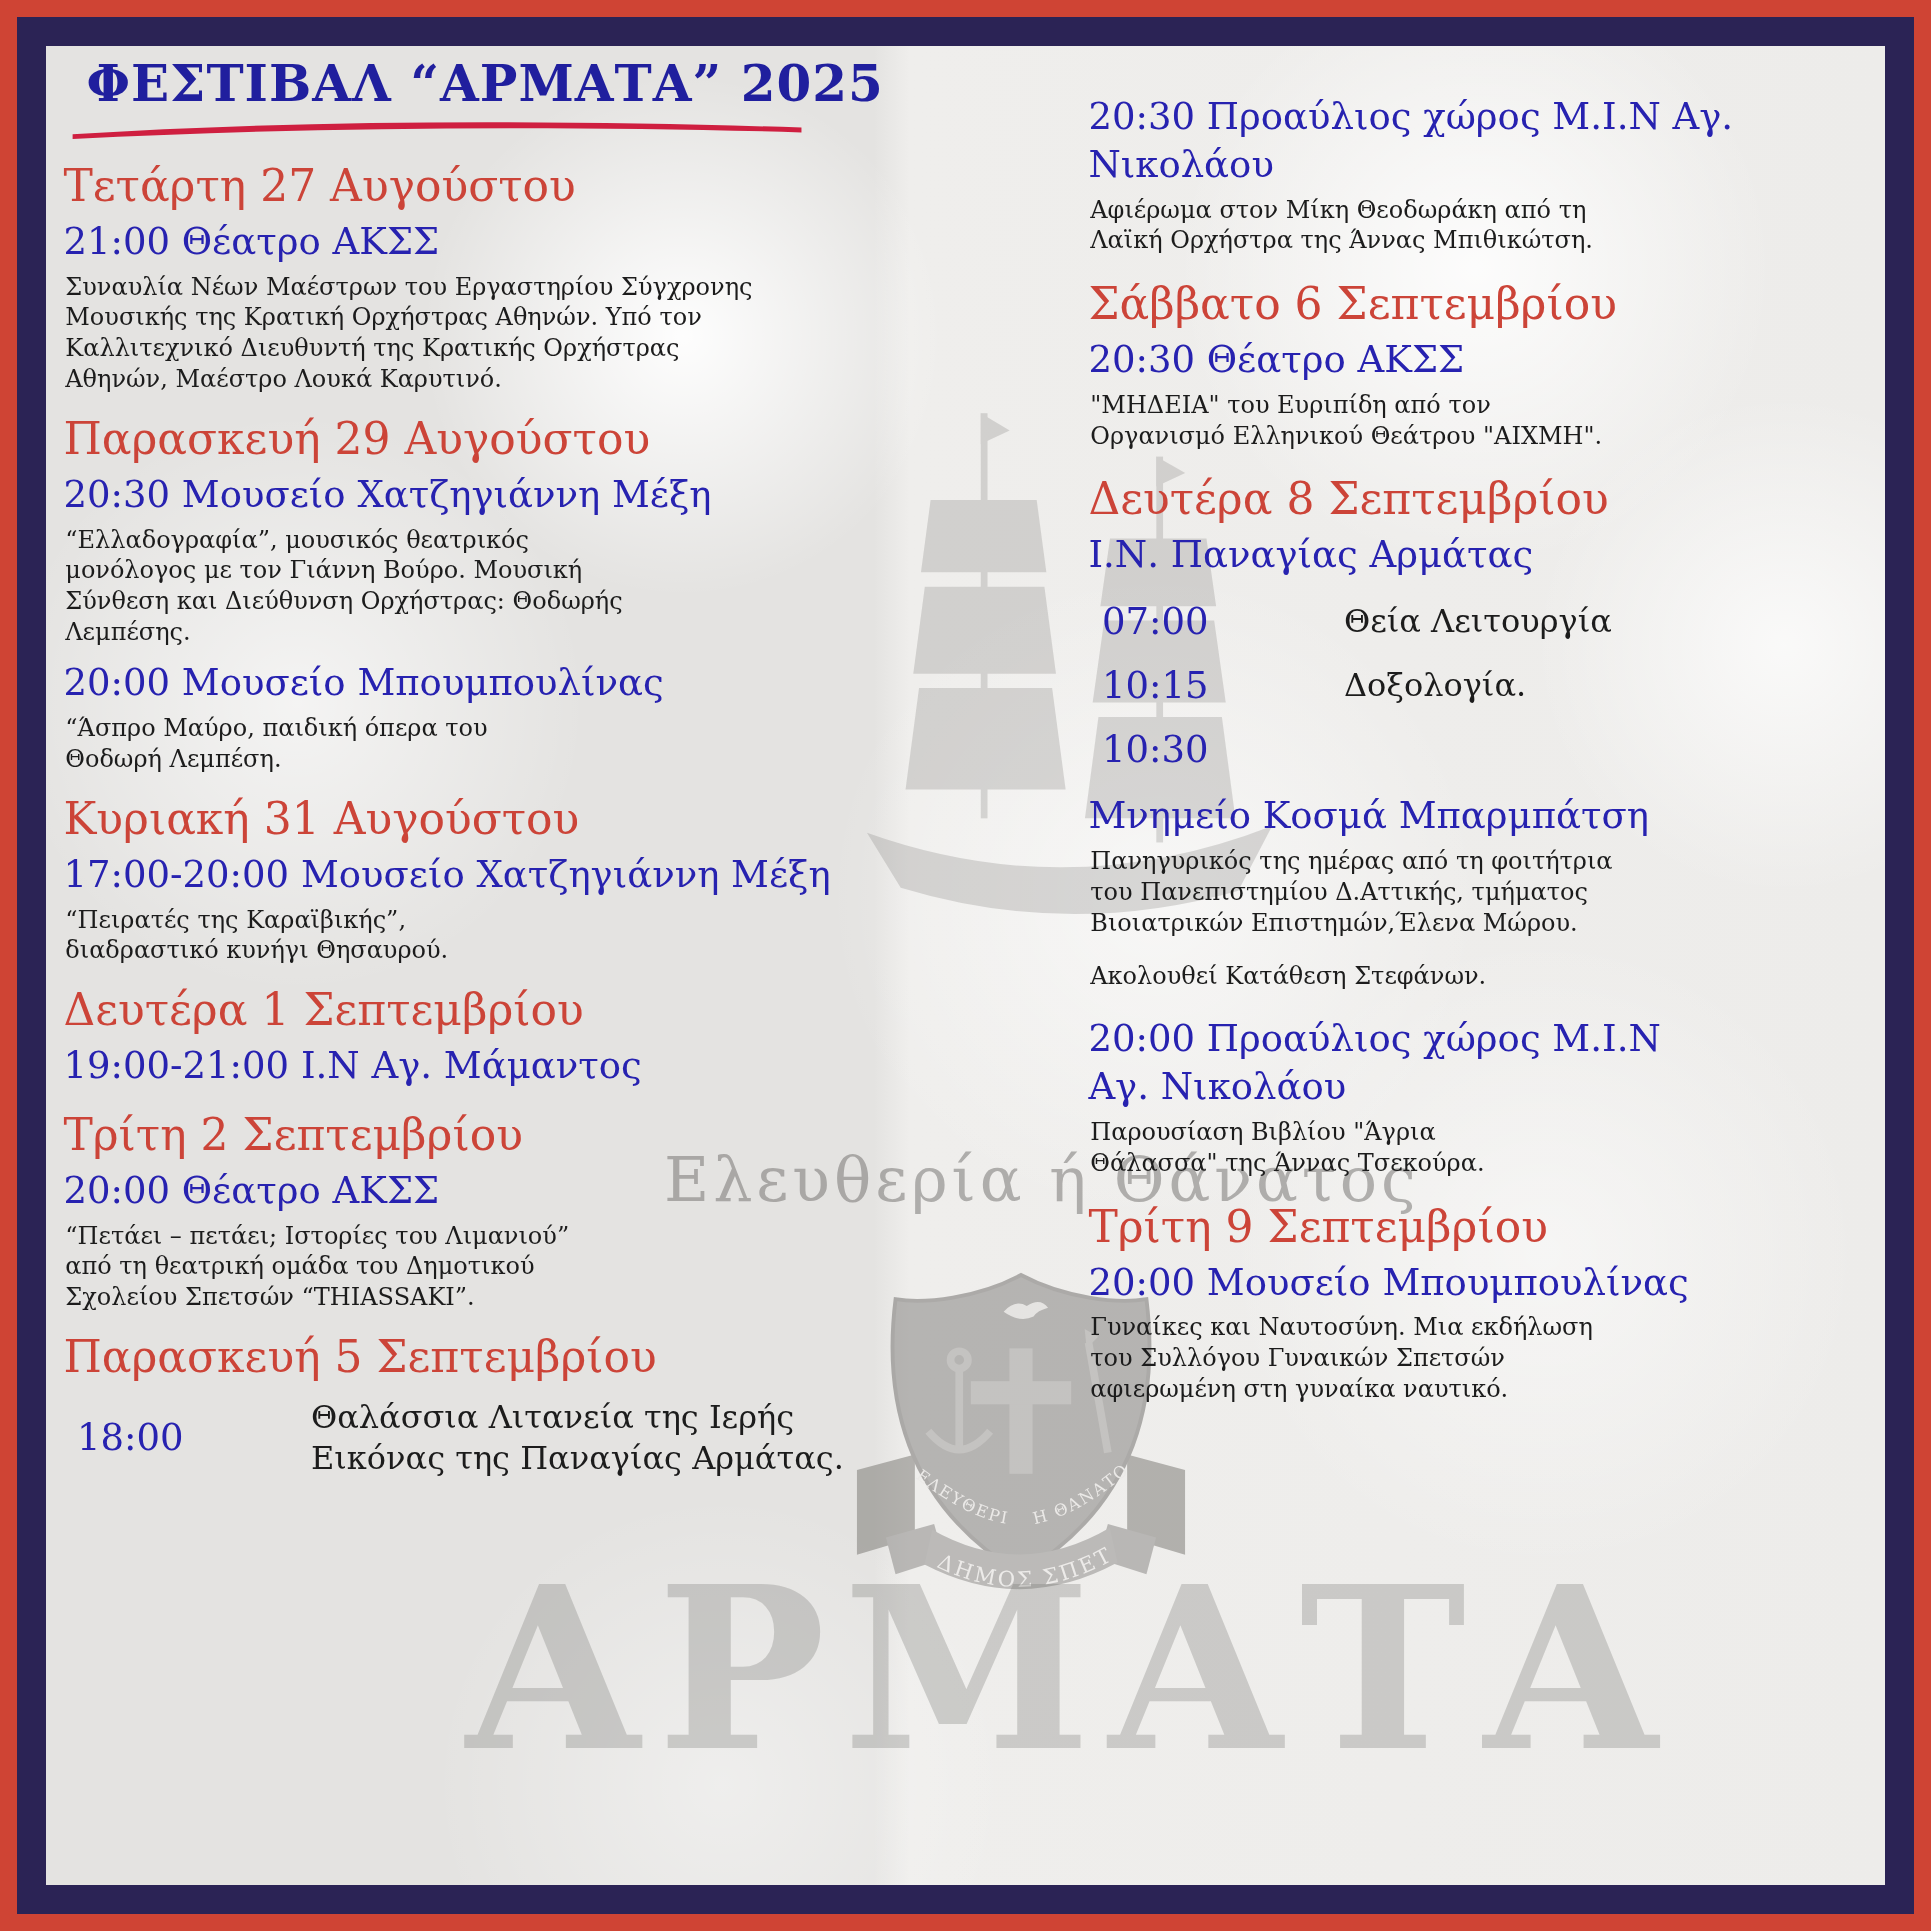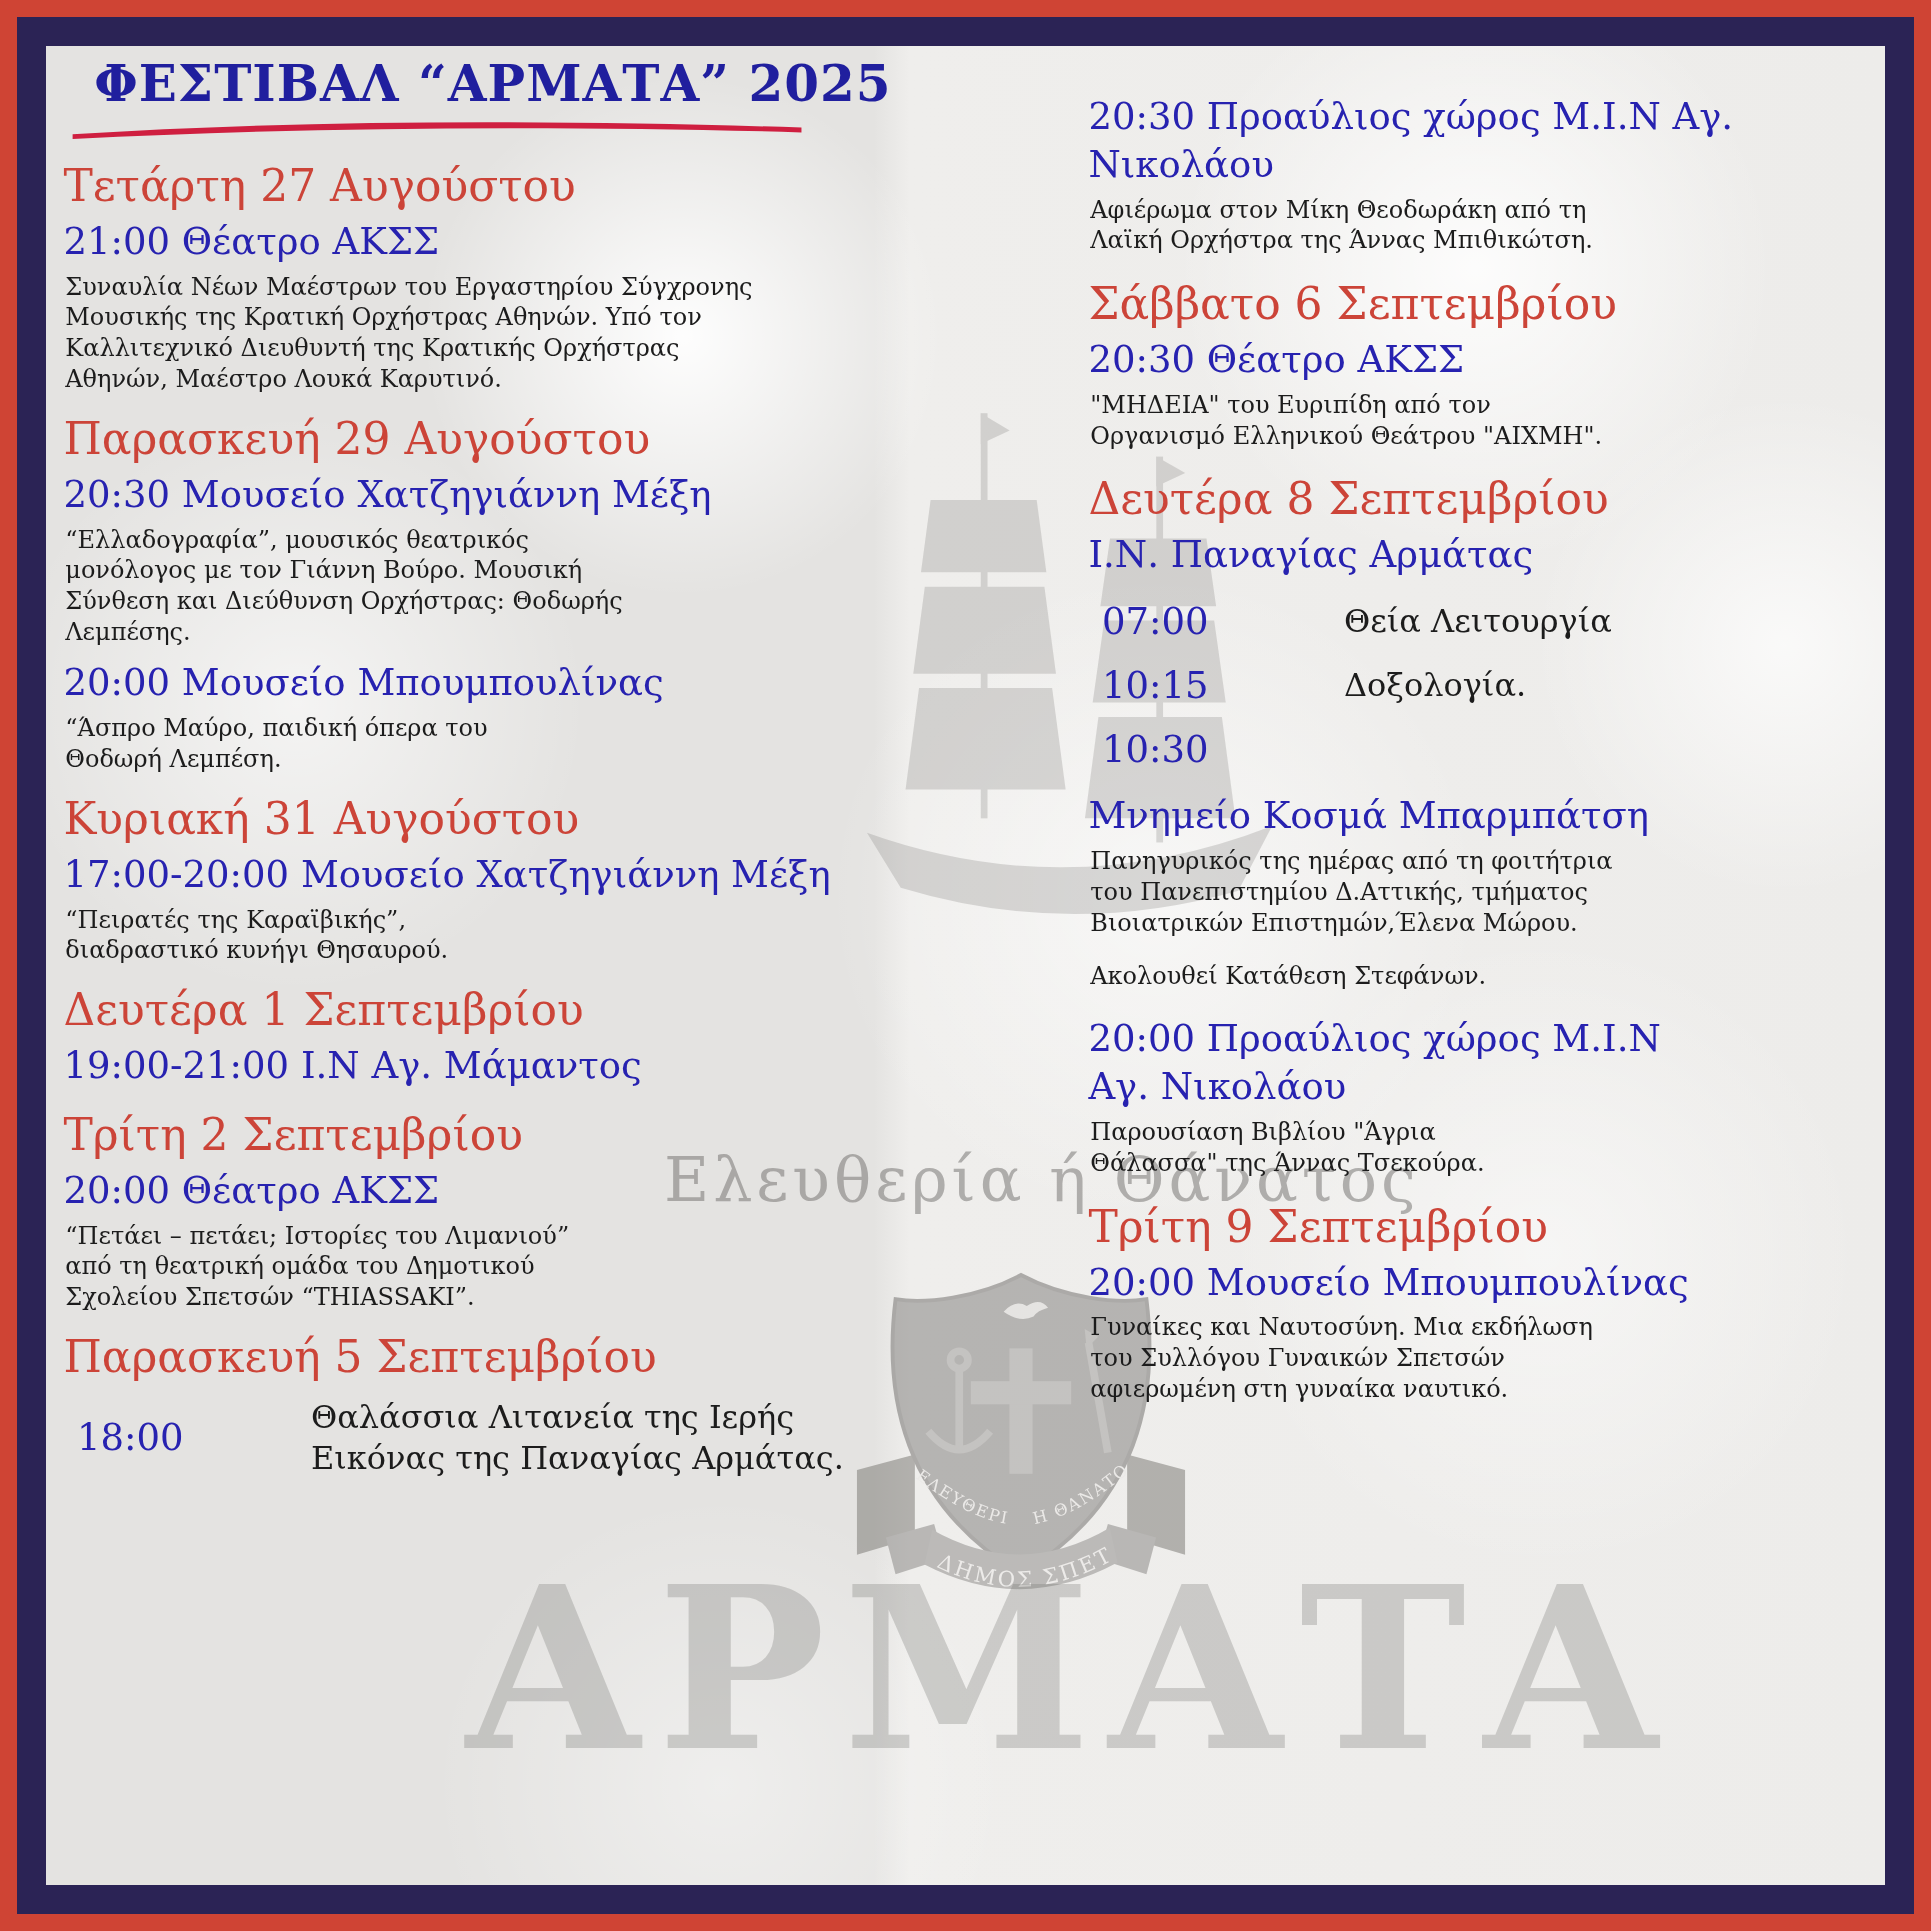--- a/index.html
+++ b/index.html
@@ -32,21 +32,21 @@
   }
   .ship{left:792px;top:338px;}
   .emblem{left:772px;top:1202px;}
   .content{
     position:absolute;inset:0;z-index:2;box-sizing:border-box;
     padding:5.8px 15.4px 0 17.4px;display:grid;
     grid-template-columns:836px 1fr;column-gap:189px;
   }
   .title{
     margin:1.9px 0 0 23px;font-size:50px;font-weight:bold;color:#201f9e;
-    letter-spacing:1px;white-space:nowrap;text-align:center;
+    letter-spacing:1px;white-space:nowrap;
   }
   .swoosh{display:block;margin:3.9px 0 1.9px 5.8px;}
   h2.date{
     font-size:44px;font-weight:normal;color:#cc4438;
     margin:19.3px 0 7.7px 0;line-height:1.12;white-space:pre-line;
   }
   .venue{
     font-size:37px;color:#2722b0;margin:1.9px 0 5.8px 0;line-height:1.3;
     white-space:pre-line;
   }

